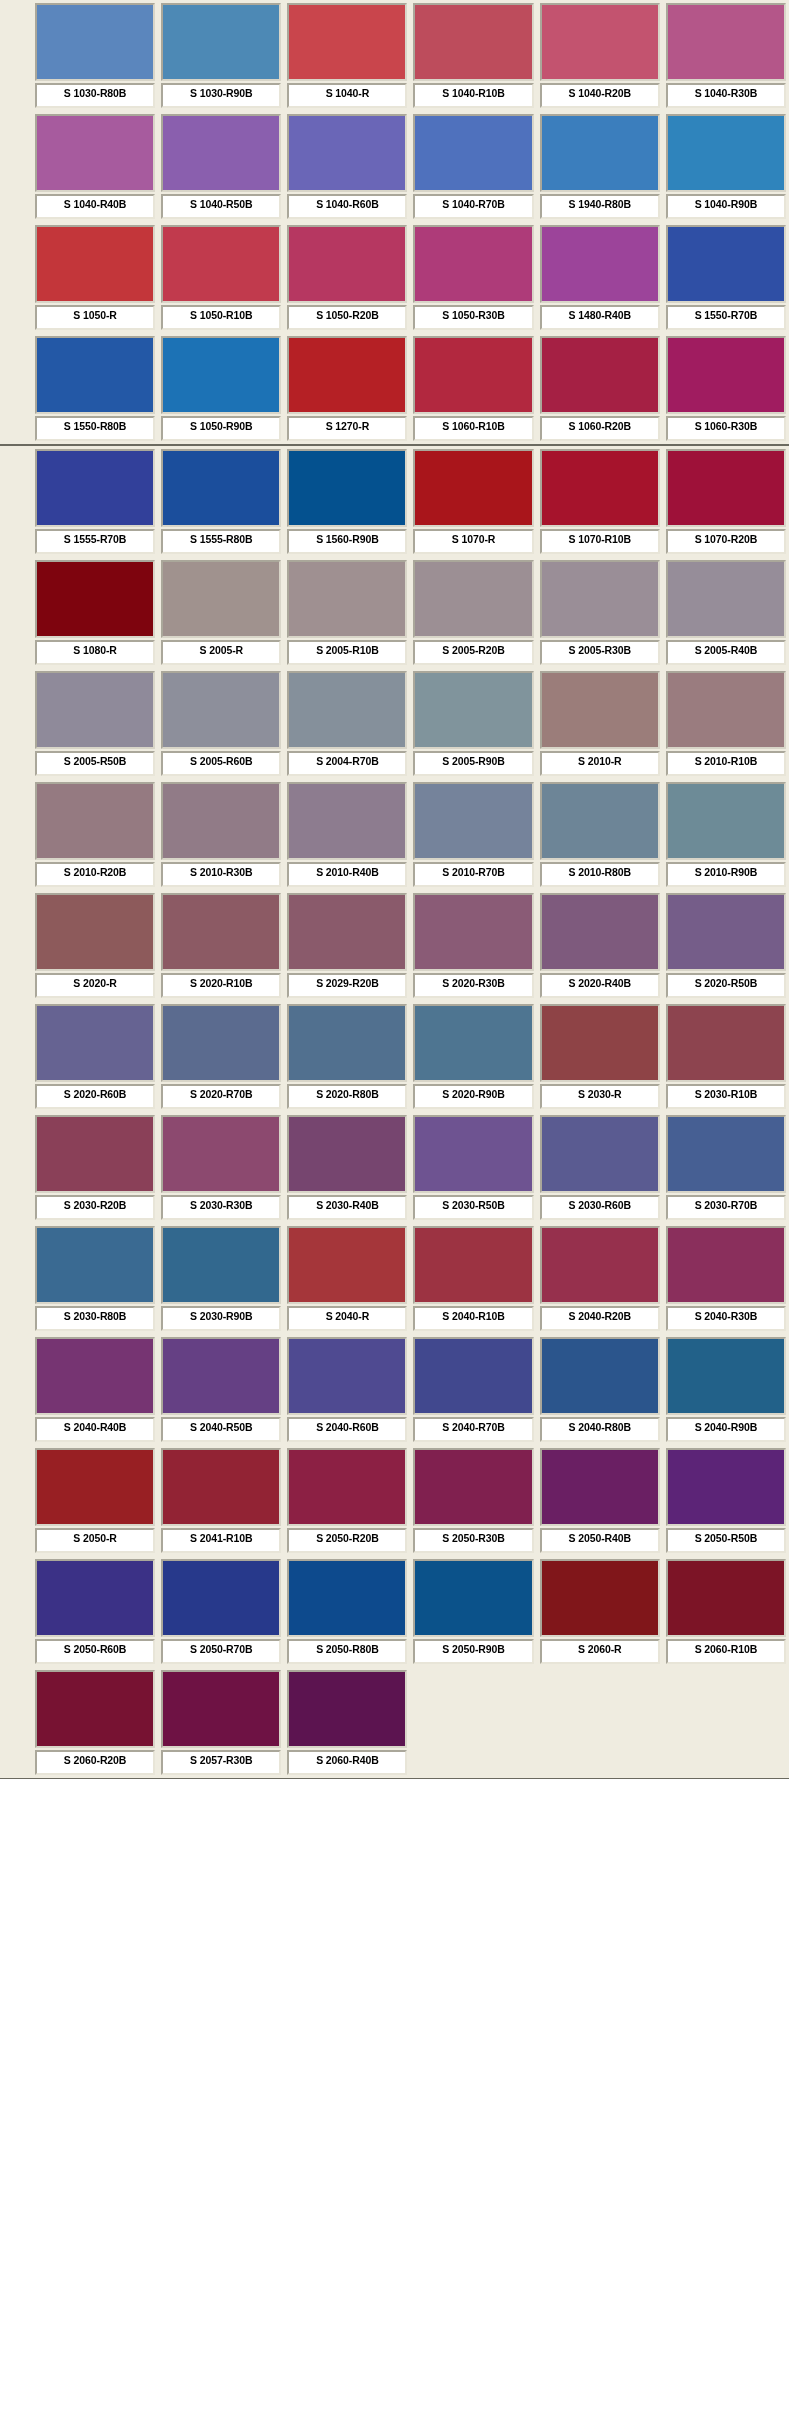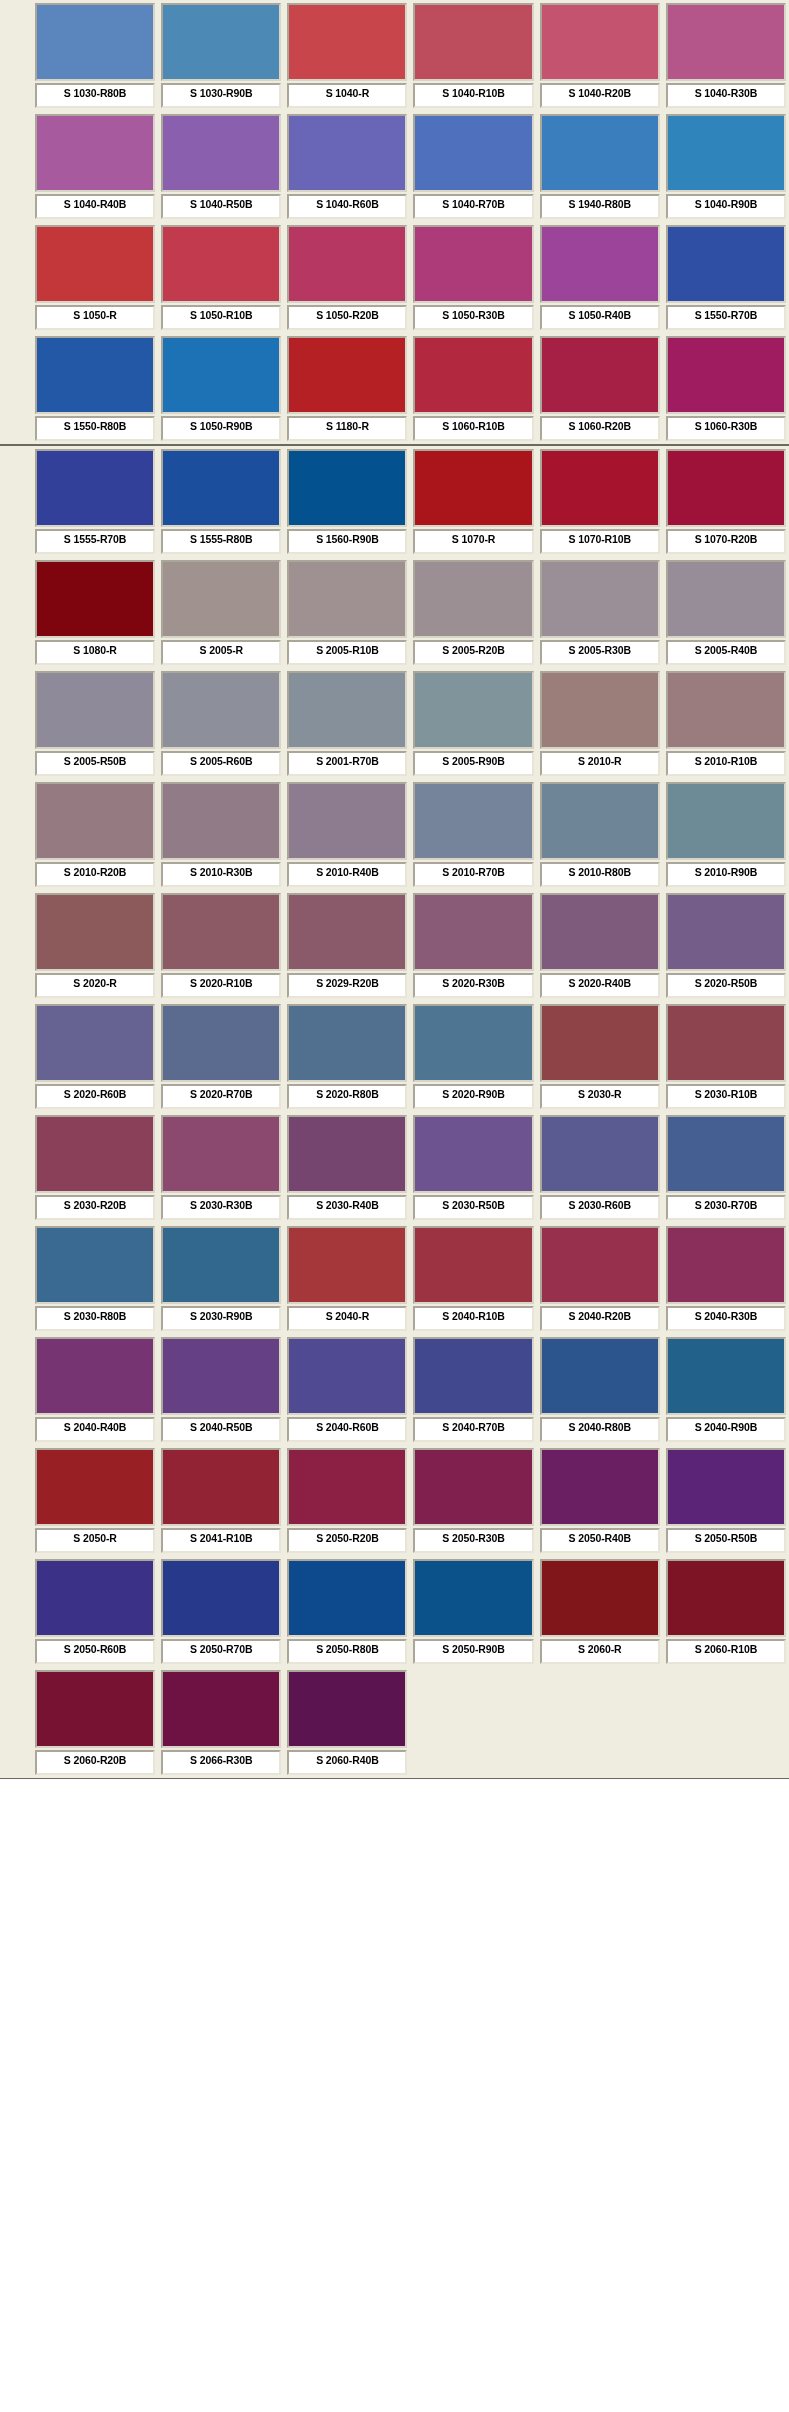--- a/index.html
+++ b/index.html
@@ -212,21 +212,21 @@
             </div>
             <div class="label-box">
               <span class="label-text">S 1050-R30B</span>
             </div>
           </div>
           <div class="cell">
             <div class="swatch-outer">
               <span class="swatch" style="background: rgb(156, 68, 154);"></span>
             </div>
             <div class="label-box">
-              <span class="label-text">S 1050-R40B</span>
+              <span class="label-text">S 1480-R40B</span>
             </div>
           </div>
           <div class="cell">
             <div class="swatch-outer">
               <span class="swatch" style="background: rgb(47, 79, 165);"></span>
             </div>
             <div class="label-box">
               <span class="label-text">S 1550-R70B</span>
             </div>
           </div>
@@ -244,21 +244,21 @@
             </div>
             <div class="label-box">
               <span class="label-text">S 1050-R90B</span>
             </div>
           </div>
           <div class="cell">
             <div class="swatch-outer">
               <span class="swatch" style="background: rgb(181, 32, 37);"></span>
             </div>
             <div class="label-box">
-              <span class="label-text">S 1180-R</span>
+              <span class="label-text">S 1270-R</span>
             </div>
           </div>
           <div class="cell">
             <div class="swatch-outer">
               <span class="swatch" style="background: rgb(178, 40, 63);"></span>
             </div>
             <div class="label-box">
               <span class="label-text">S 1060-R10B</span>
             </div>
           </div>
@@ -393,21 +393,21 @@
             </div>
             <div class="label-box">
               <span class="label-text">S 2005-R60B</span>
             </div>
           </div>
           <div class="cell">
             <div class="swatch-outer">
               <span class="swatch" style="background: rgb(133, 144, 155);"></span>
             </div>
             <div class="label-box">
-              <span class="label-text">S 2001-R70B</span>
+              <span class="label-text">S 2004-R70B</span>
             </div>
           </div>
           <div class="cell">
             <div class="swatch-outer">
               <span class="swatch" style="background: rgb(128, 148, 156);"></span>
             </div>
             <div class="label-box">
               <span class="label-text">S 2005-R90B</span>
             </div>
           </div>
@@ -817,21 +817,21 @@
             </div>
             <div class="label-box">
               <span class="label-text">S 2060-R20B</span>
             </div>
           </div>
           <div class="cell">
             <div class="swatch-outer">
               <span class="swatch" style="background: rgb(110, 18, 68);"></span>
             </div>
             <div class="label-box">
-              <span class="label-text">S 2066-R30B</span>
+              <span class="label-text">S 2057-R30B</span>
             </div>
           </div>
           <div class="cell">
             <div class="swatch-outer">
               <span class="swatch" style="background: rgb(92, 20, 80);"></span>
             </div>
             <div class="label-box">
               <span class="label-text">S 2060-R40B</span>
             </div>
           </div>

